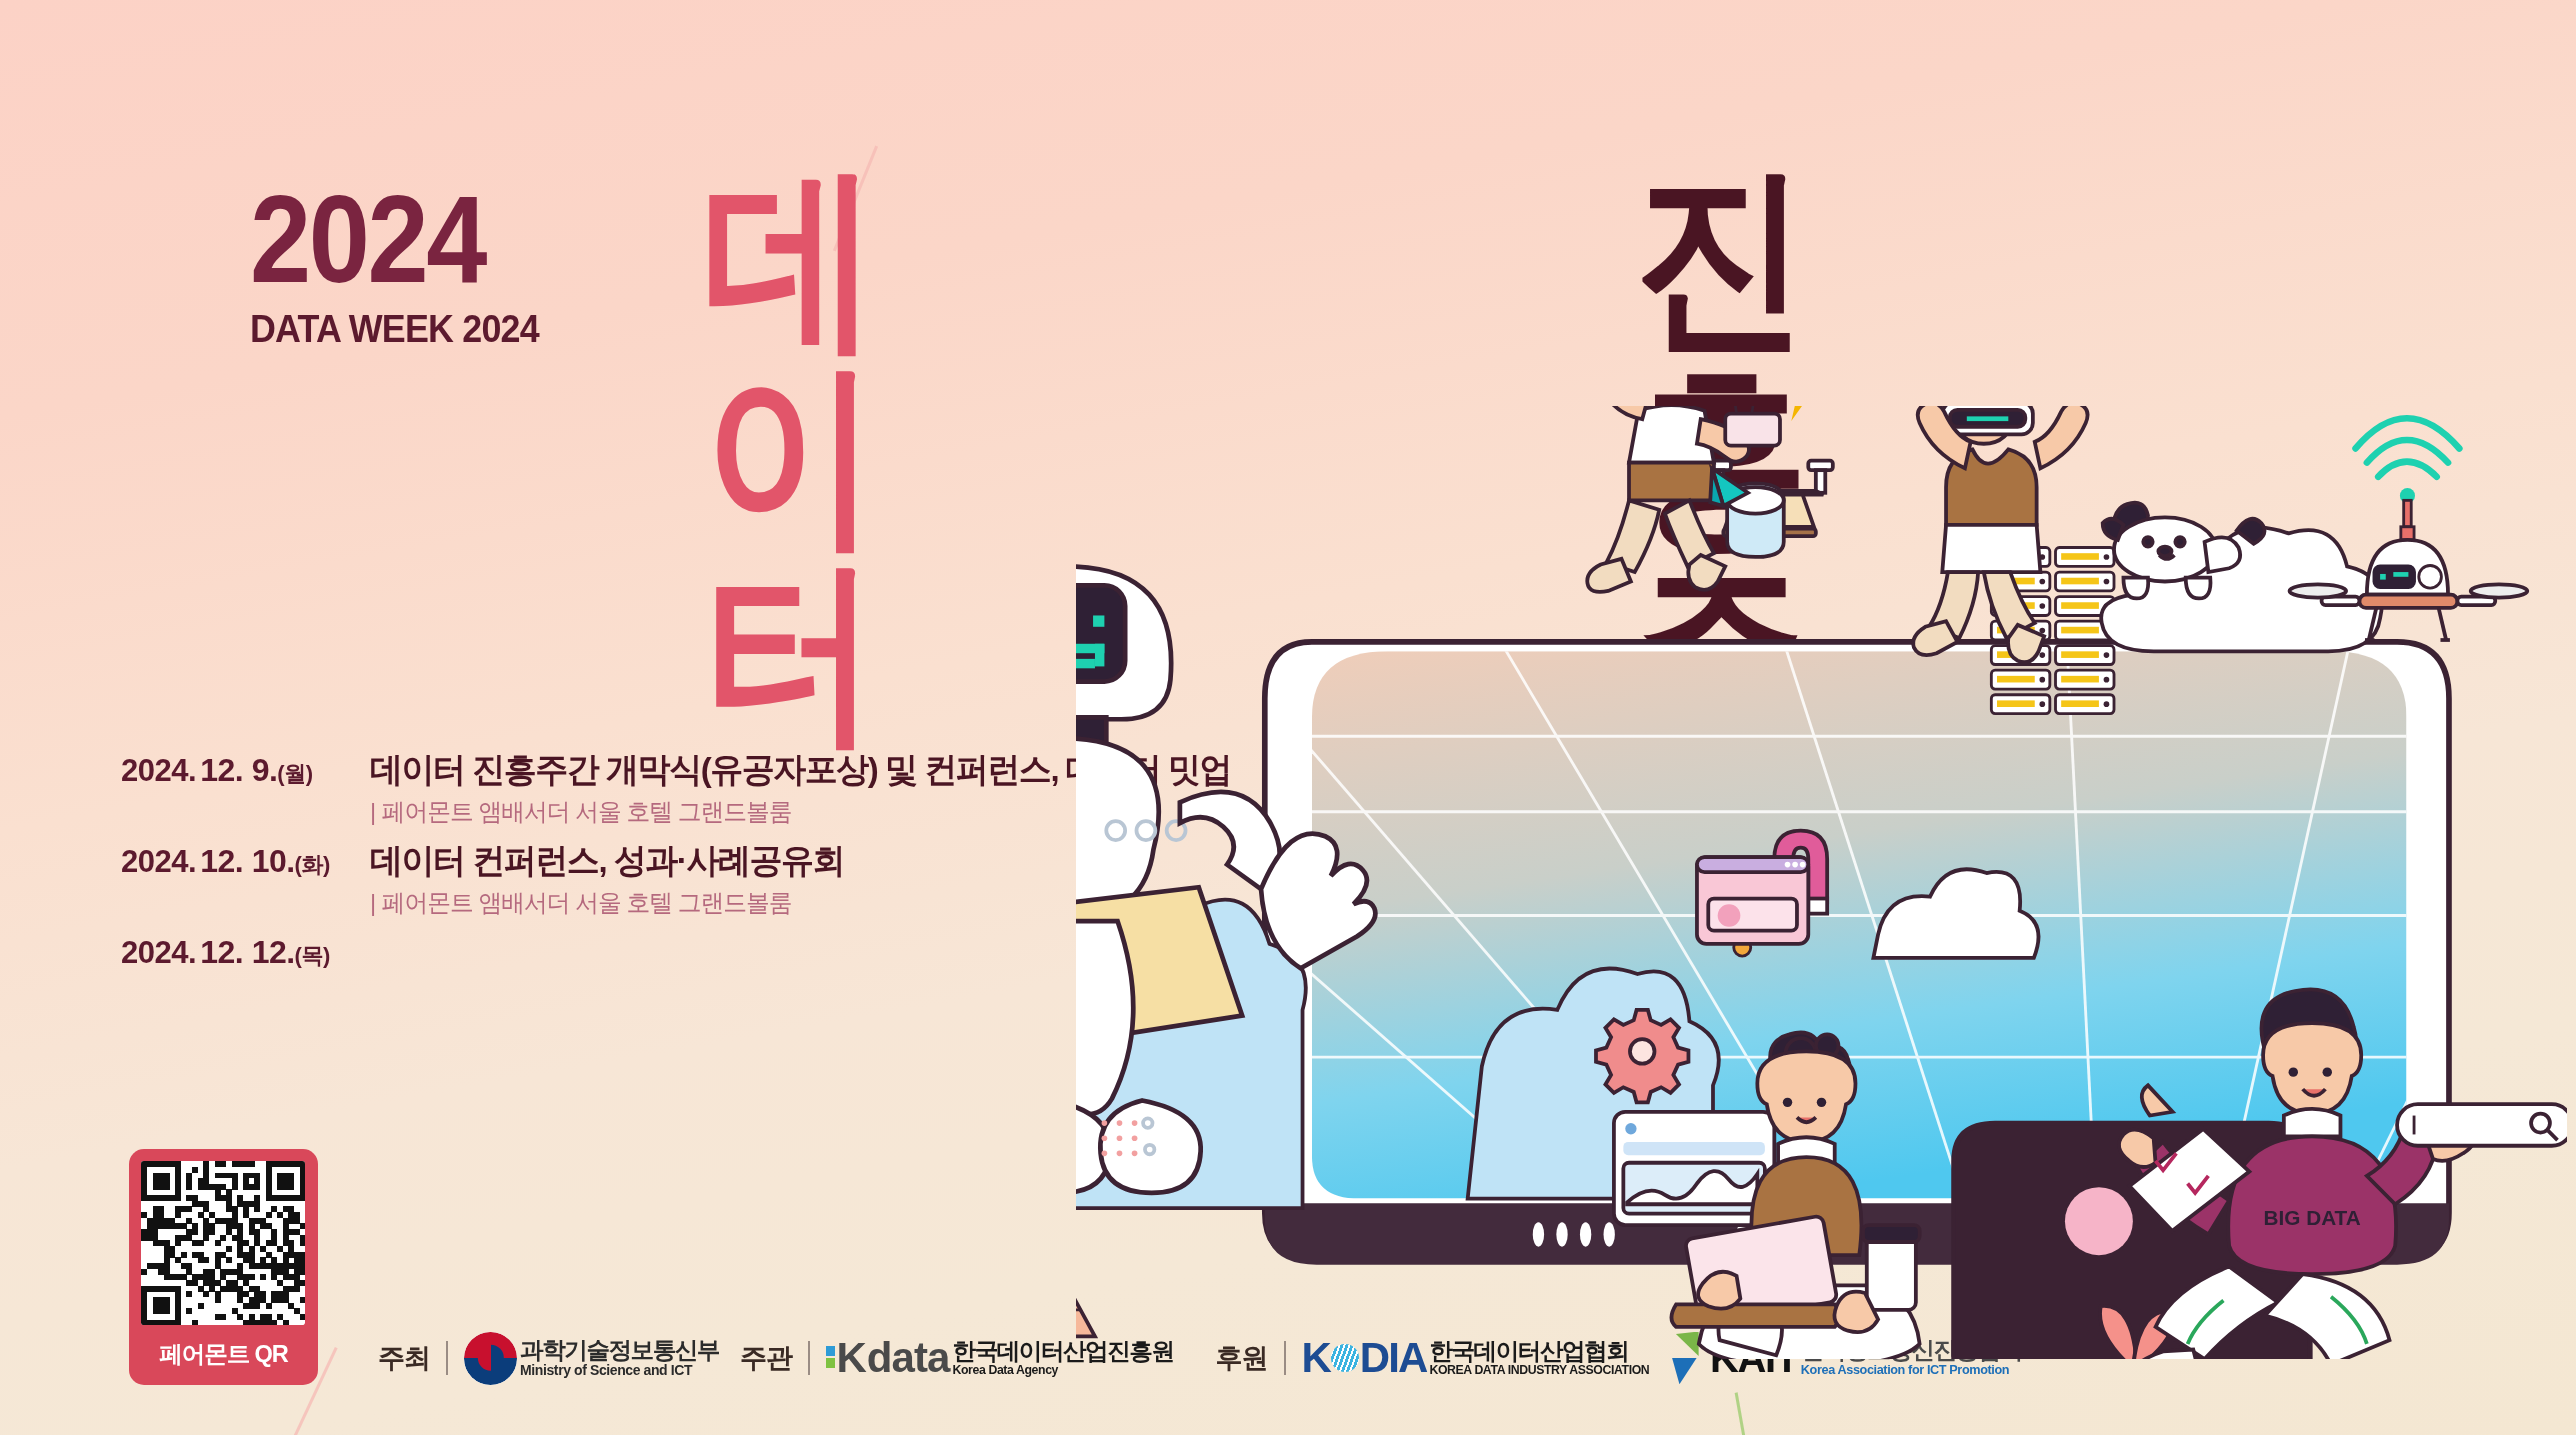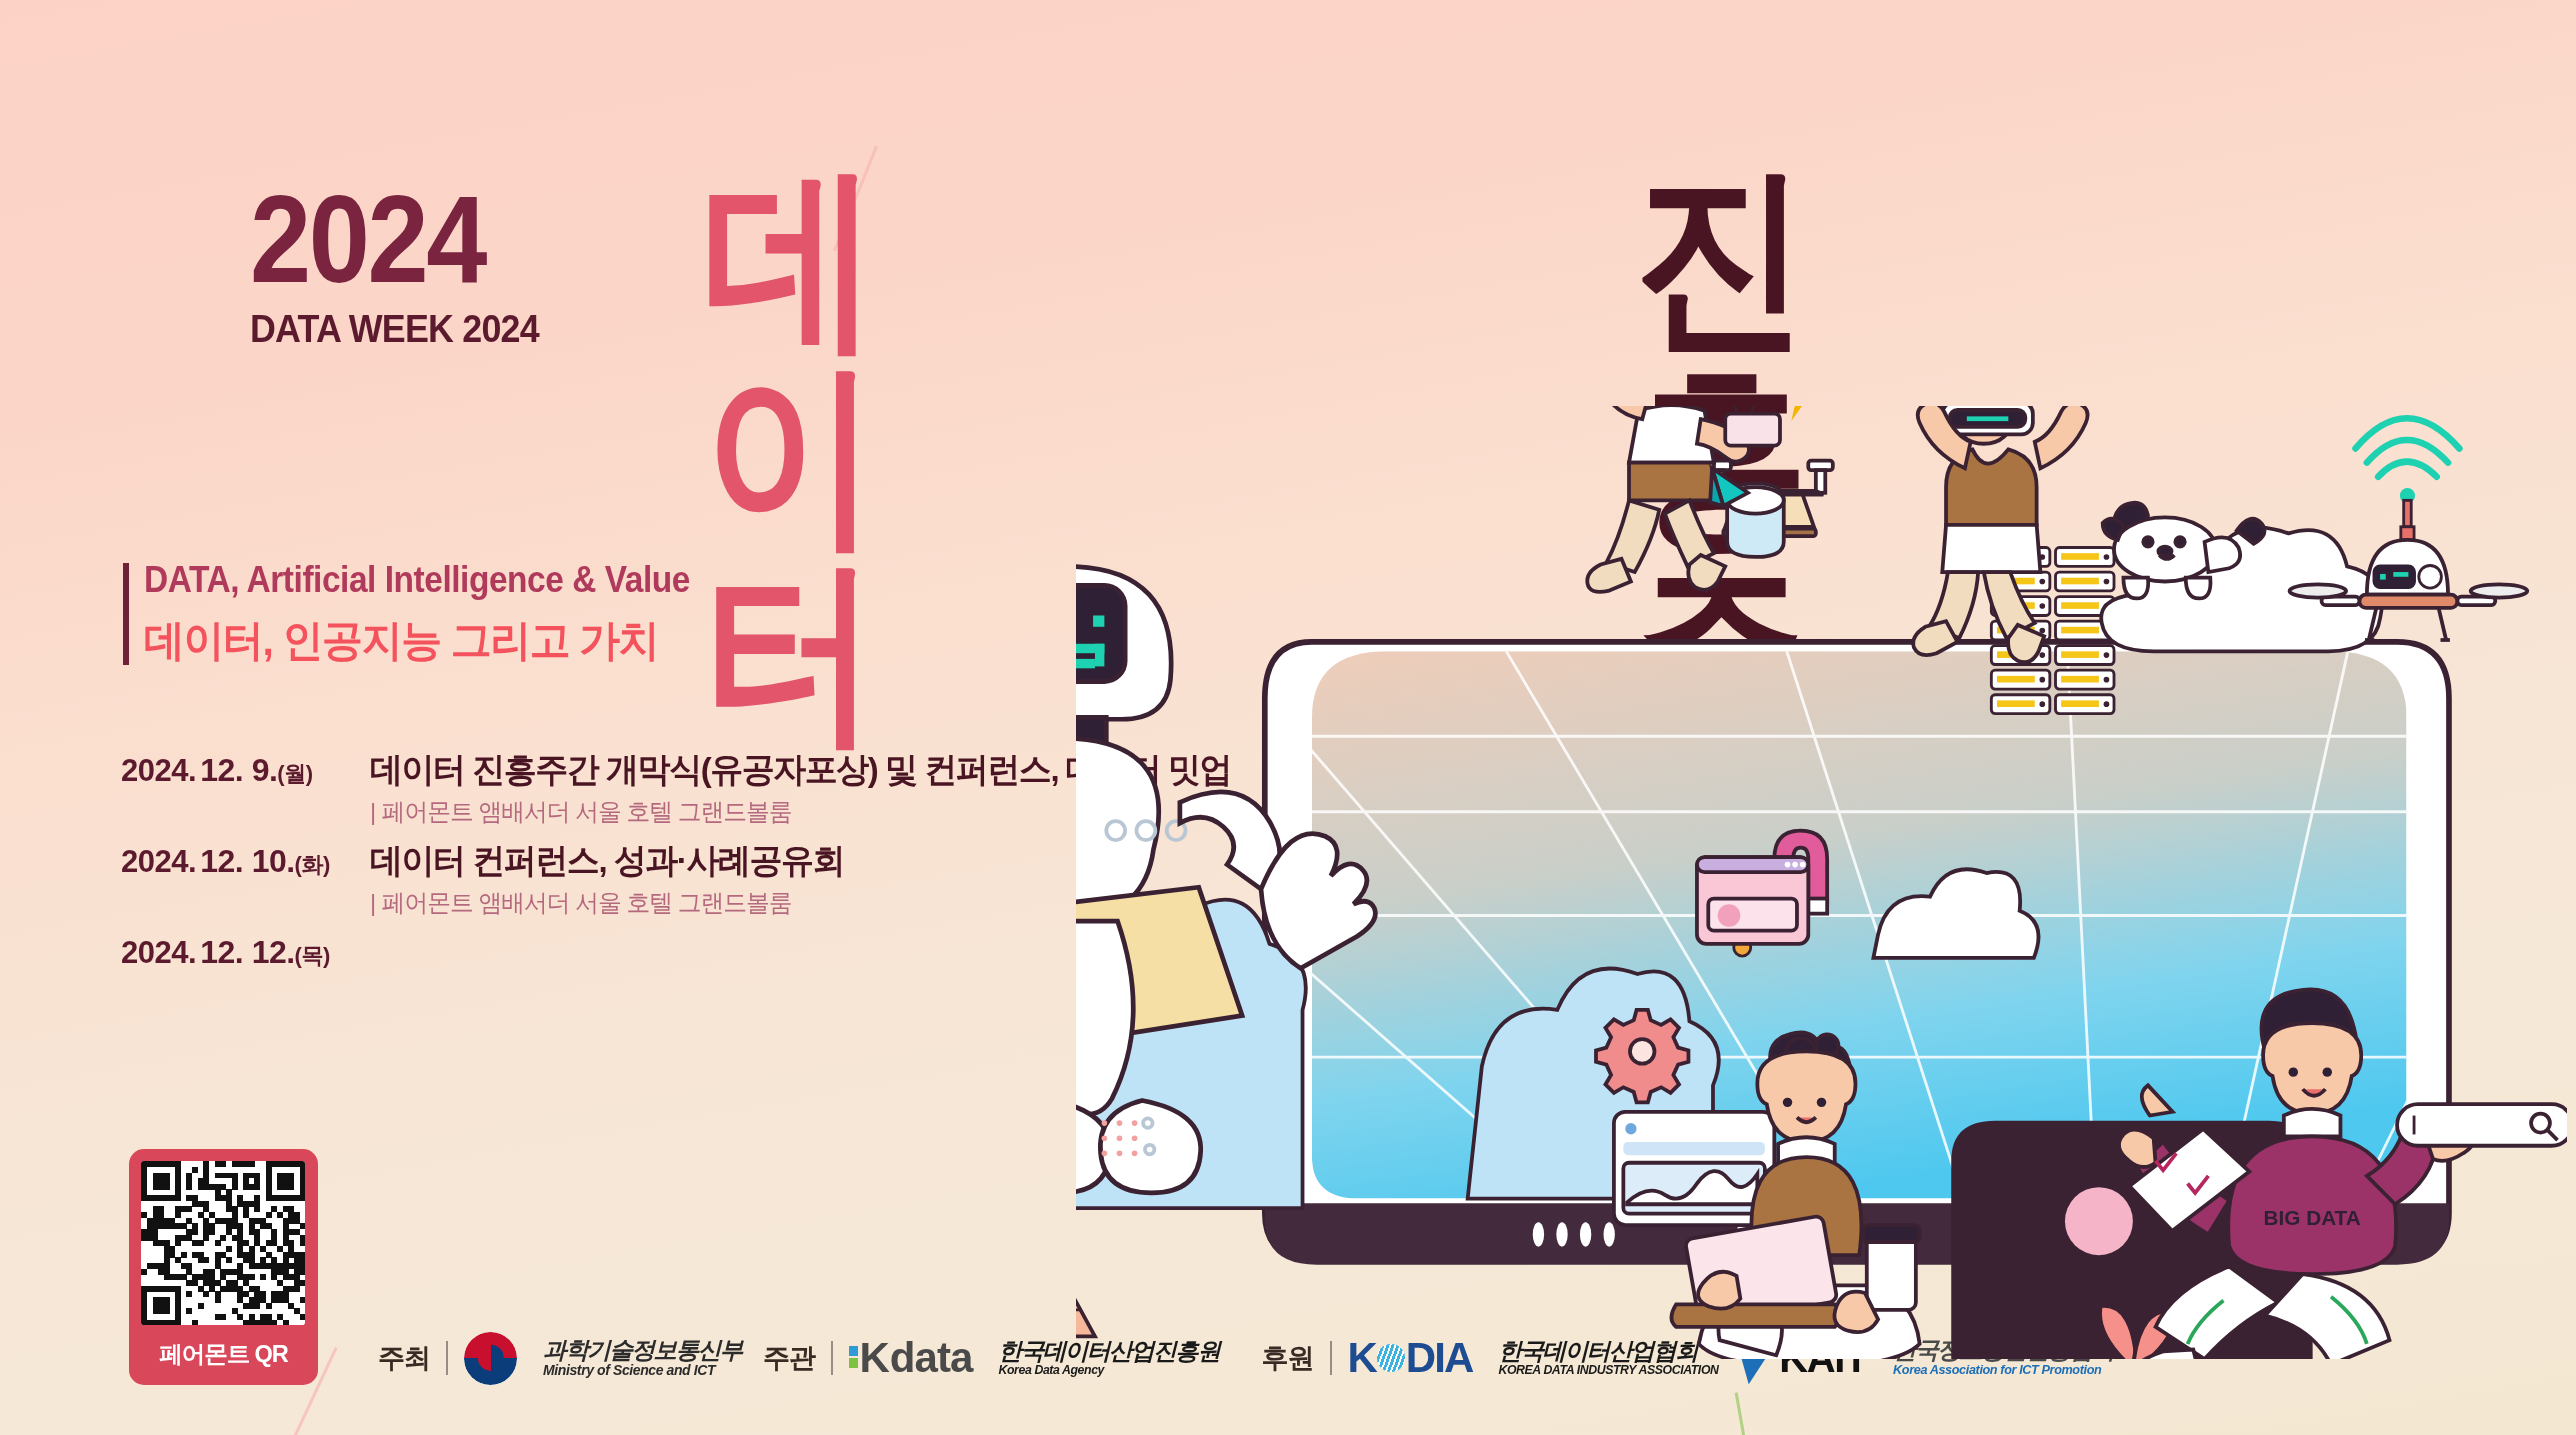--- a/index.html
+++ b/index.html
@@ -83,21 +83,21 @@
     letter-spacing:-1.1px; margin-top:12.3px;
   }
   .qr-cell { position:absolute; background:#111; }
 
   
   .footer { position:absolute; left:378px; top:1325px; display:flex; align-items:center; height:66px; }
   .fgroup { display:flex; align-items:center; margin-right:21px; }
   .frole { font-size:27px; font-weight:bold; color:#3A2A24; letter-spacing:-0.9px; }
   .fsep { width:1.9px; height:34px; background:#9A8C84; margin:0 16px; }
   .logo { display:flex; align-items:center; }
-  .logo-txt { margin-left:26px;font-style:italic; }
+  .logo-txt { margin-left:3px; }
   .logo-ko { font-size:23.6px; font-weight:bold; color:#2B2B2B; letter-spacing:-1.5px; line-height:1.08; }
   .logo-en { font-size:14px; font-weight:bold; color:#2B2B2B; letter-spacing:-0.4px; line-height:1.1; }
   .logo-en.blue { color:#1D4C93; font-size:12.7px; letter-spacing:-0.2px; }
   .logo-ko.blue { color:#1D4C93; }
   .logo-ko.kdia { color:#1A1A1A; }
   .logo-en.kdia { font-size:12.3px; color:#1A1A1A; }
   .logo-ko.kait { color:#4A4A4A; }
   .logo-en.kait { font-size:12.7px; color:#1D6FB8; }
 
   .mark-mist { width:53px; height:53px; border-radius:50%; background:#fff;
@@ -145,24 +145,20 @@
     <div class="dline" style="left:1742px;top:1392px;width:2.8px;height:85px;transform:rotate(-10deg);background:#9ACB6B;"></div>
   </div>
 
   <div class="title-block">
     <div class="t-2024">2024</div>
     <div class="t-dataweek">DATA WEEK 2024</div>
     <div class="t-korean1">데이터</div>
     <div class="t-korean2">진흥주간</div>
   </div>
 
-  <div class="subtitle">
-    <div class="sub-en">DATA, Artificial Intelligence &amp; Value</div>
-    <div class="sub-ko">데이터, 인공지능 그리고 가치</div>
-  </div>
 
   <div class="schedule">
     <div class="sch-row">
       <div class="sch-date">
         <span class="d-year">2024.</span>
         <span class="d-md">12. 9.</span><span class="d-dow">(월)</span>
       </div>
       <div class="sch-body">
         <div class="sch-title">데이터 진흥주간 개막식(유공자포상) 및 컨퍼런스, 데이터 밋업</div>
         <div class="sch-venue"><span class="bar">|</span><span>페어몬트 앰배서더 서울 호텔 그랜드볼룸</span></div>

